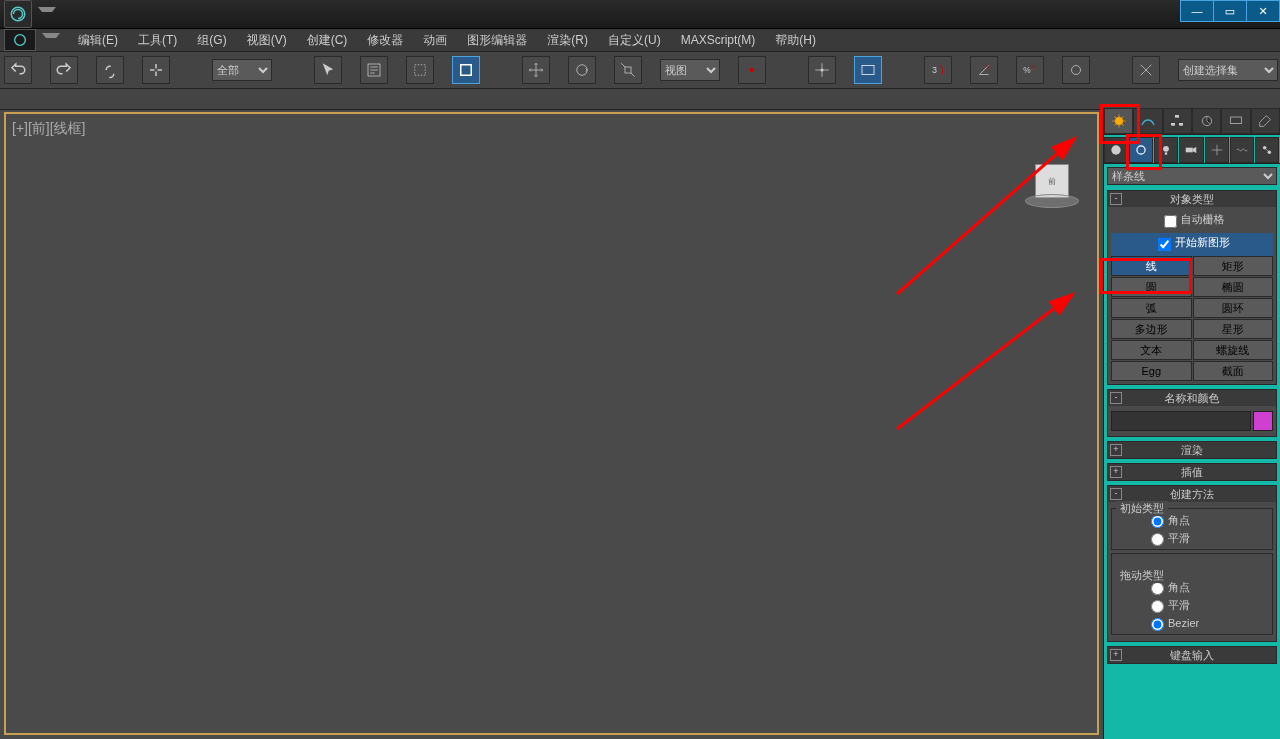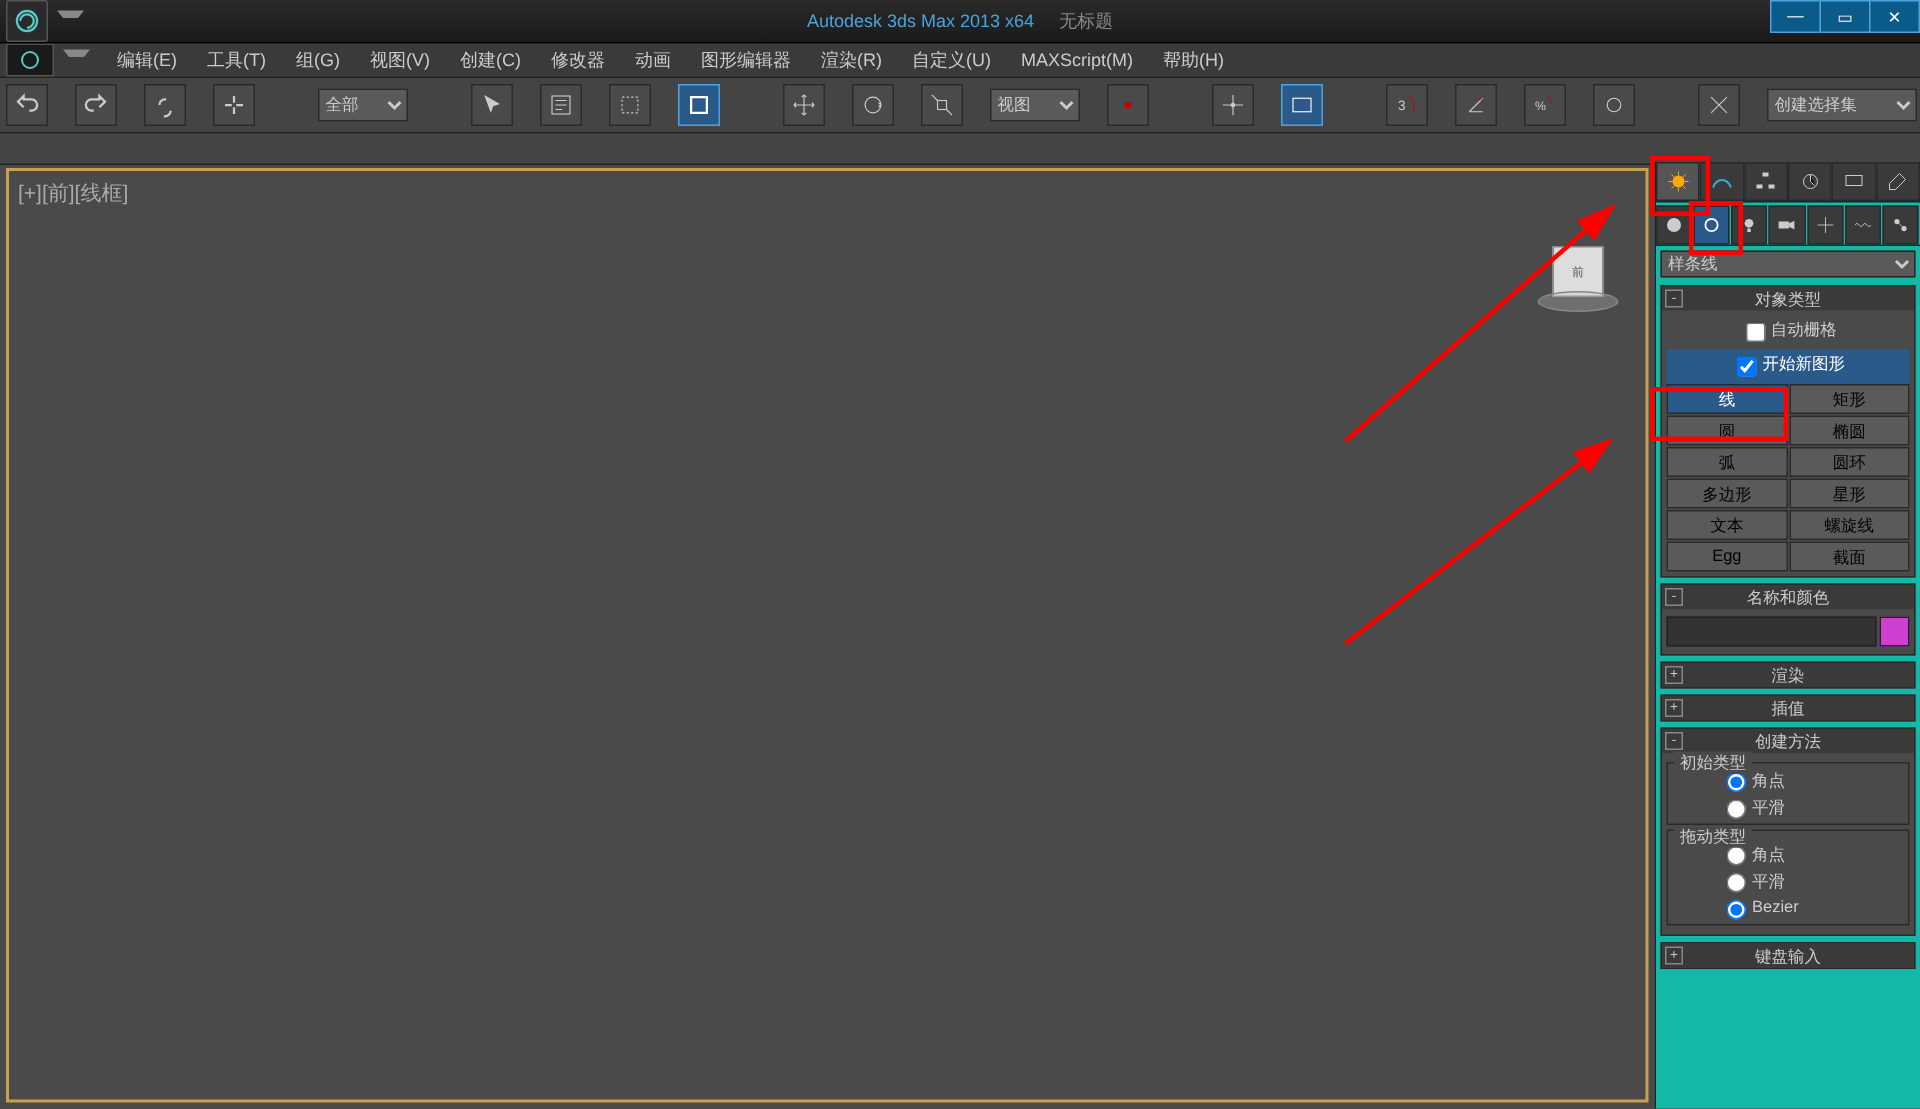--- a/index.html
+++ b/index.html
@@ -62,25 +62,20 @@
 <body>
 
 <div class="titlebar">
   <div class="app-icon">
     <svg viewBox="0 0 24 24">
         <circle cx="12" cy="12" r="9" fill="none" stroke="#5ac8c8" stroke-width="2"></circle>
         <path d="M6 12a6 6 0 0 1 12 0 6 6 0 0 1-6 6" fill="none" stroke="#5ac8c8" stroke-width="2"></path>
       </svg>
   </div>
   <div class="dropdown-arrow"></div>
-  <div class="title-center">
-    <span class="blue">Autodesk 3ds Max  2013 x64</span>
-    &nbsp;&nbsp;&nbsp;
-    <span>无标题</span>
-  </div>
   <div class="win-controls">
     <div class="win-btn">—</div>
     <div class="win-btn">▭</div>
     <div class="win-btn">✕</div>
   </div>
 </div>
 
 <div class="menubar">
   <div class="app-menu-icon">
     <svg viewBox="0 0 24 24" width="16" height="16">
@@ -462,21 +457,21 @@
           <div class="fieldset-legend">初始类型</div>
           <div class="radio-row">
               <input type="radio" name="it" checked="" style="">
               <span>角点</span>
             </div>
           <div class="radio-row">
               <input type="radio" name="it" style="">
               <span>平滑</span>
             </div>
         </div>
-        <div class="fieldset" style="position:relative;padding-top:6px">
+        <div class="fieldset" style="position:relative;padding-top:24px">
           <div class="fieldset-legend">拖动类型</div>
           <div class="radio-row">
               <input type="radio" name="dt" style="">
               <span>角点</span>
             </div>
           <div class="radio-row">
               <input type="radio" name="dt" style="">
               <span>平滑</span>
             </div>
           <div class="radio-row">

